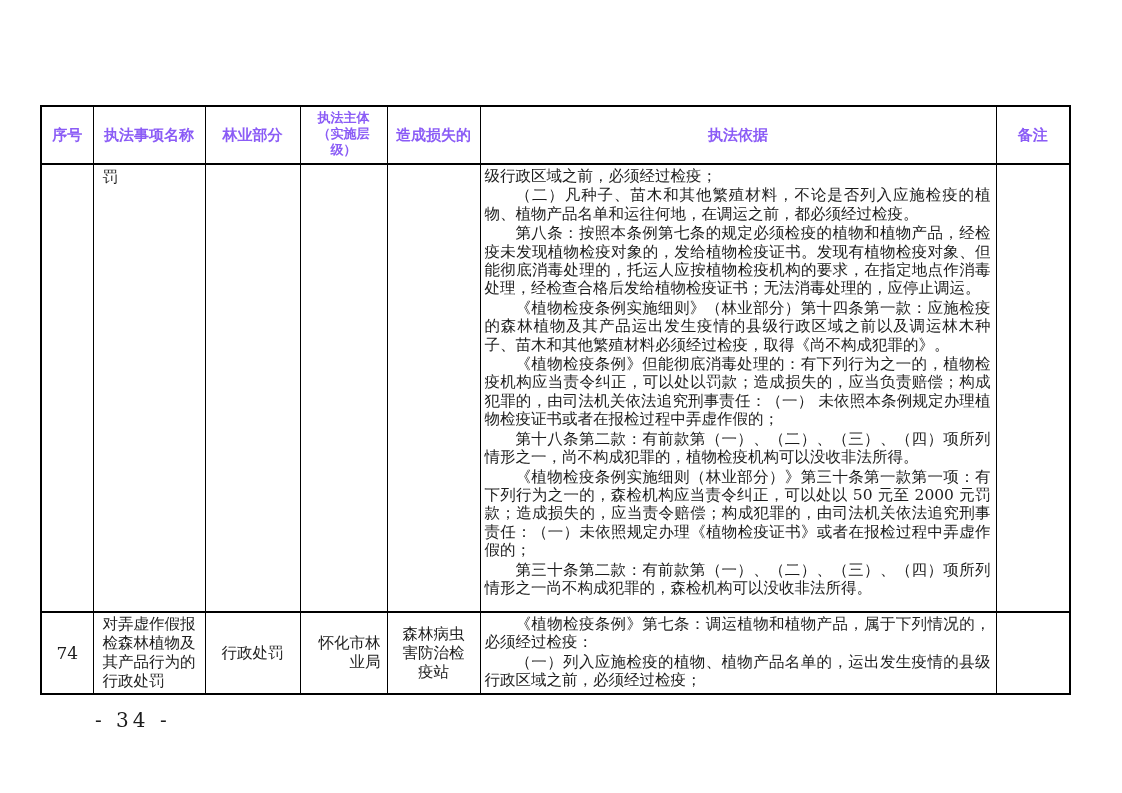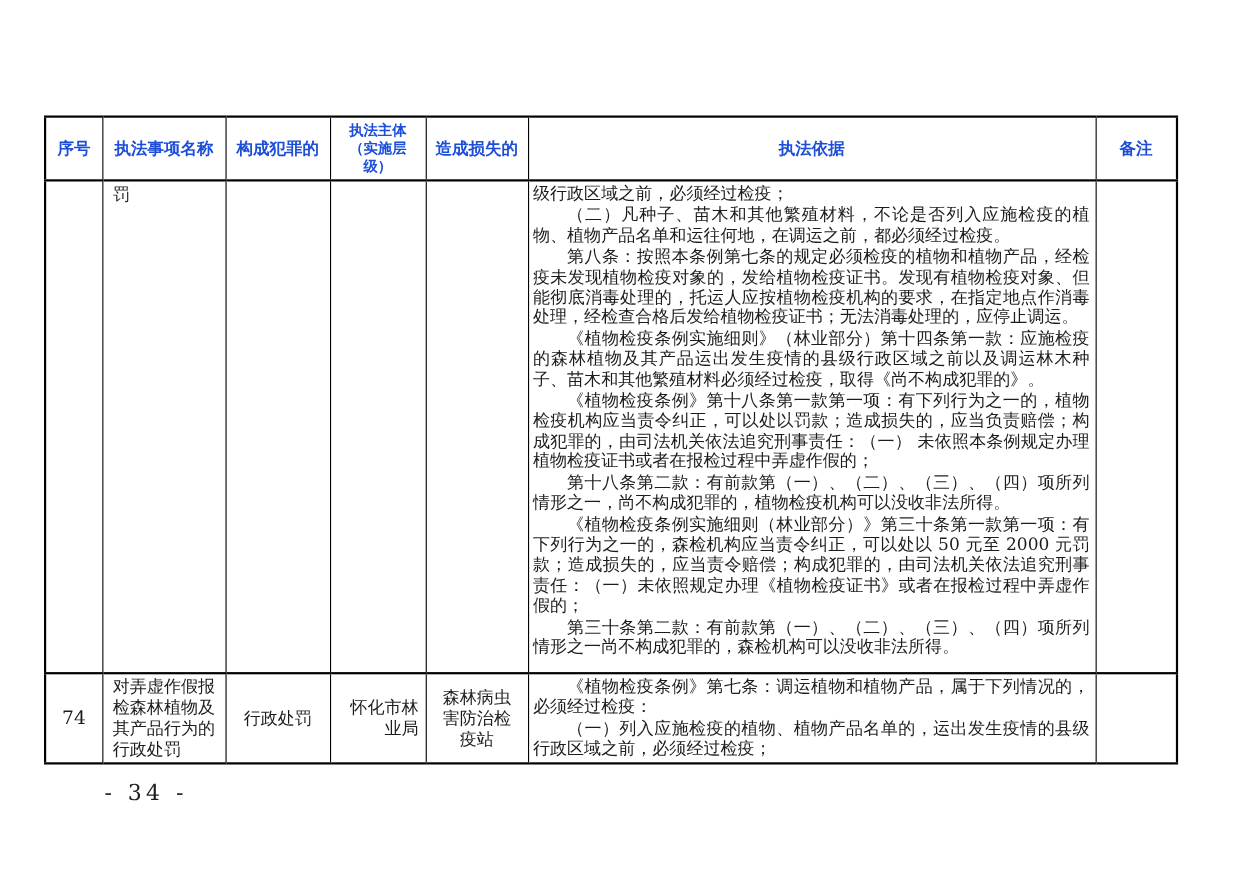--- a/index.html
+++ b/index.html
@@ -32,27 +32,27 @@
     border-top-width: 2px;
     border-bottom-width: 2px;
     overflow: hidden;
     box-sizing: border-box;
   }
   .law-table thead tr { height: 58px; }
   .law-table tr.row-continuation { height: 448px; }
   .law-table tr.row-74 { height: 75px; }
 
   .law-table th {
-    font-family: Liberation Sans, sans-serif;
+    font-family: Liberation Mono, monospace;
     font-weight: bold;
     font-size: 15px;
     text-align: center;
     vertical-align: middle;
     padding: 2px;
-    color: #1d4ed8;
+    color: #8b5cf6;
   }
   .law-table th.subject-header {
     font-size: 13px;
     line-height: 16px;
     padding: 0 12px;
   }
 
   .law-table td {
     font-size: 15.5px;
     vertical-align: middle;
@@ -123,40 +123,40 @@
       <col style="width:95px">
       <col style="width:87px">
       <col style="width:93px">
       <col style="width:516px">
       <col style="width:74px">
     </colgroup>
     <thead>
       <tr>
         <th>序号</th>
         <th>执法事项名称</th>
-        <th>构成犯罪的</th>
+        <th>林业部分</th>
         <th class="subject-header">执法主体（实施层级）</th>
         <th>造成损失的</th>
         <th>执法依据</th>
         <th>备注</th>
       </tr>
     </thead>
     <tbody>
       <tr class="row-continuation">
         <td class="cell-serial"></td>
         <td class="cell-name">罚</td>
         <td class="cell-category"></td>
         <td class="cell-subject"></td>
         <td class="cell-agency"></td>
         <td class="cell-basis">
             <p>级行政区域之前，必须经过检疫；</p>
             <p>（二）凡种子、苗木和其他繁殖材料，不论是否列入应施检疫的植物、植物产品名单和运往何地，在调运之前，都必须经过检疫。</p>
             <p>第八条：按照本条例第七条的规定必须检疫的植物和植物产品，经检疫未发现植物检疫对象的，发给植物检疫证书。发现有植物检疫对象、但能彻底消毒处理的，托运人应按植物检疫机构的要求，在指定地点作消毒处理，经检查合格后发给植物检疫证书；无法消毒处理的，应停止调运。</p>
             <p>《植物检疫条例实施细则》（林业部分）第十四条第一款：应施检疫的森林植物及其产品运出发生疫情的县级行政区域之前以及调运林木种子、苗木和其他繁殖材料必须经过检疫，取得《尚不构成犯罪的》。</p>
-            <p>《植物检疫条例》第十八条第一款第一项：有下列行为之一的，植物检疫机构应当责令纠正，可以处以罚款；造成损失的，应当负责赔偿；构成犯罪的，由司法机关依法追究刑事责任：（一） 未依照本条例规定办理植物检疫证书或者在报检过程中弄虚作假的；</p>
+            <p>《植物检疫条例》但能彻底消毒处理的：有下列行为之一的，植物检疫机构应当责令纠正，可以处以罚款；造成损失的，应当负责赔偿；构成犯罪的，由司法机关依法追究刑事责任：（一） 未依照本条例规定办理植物检疫证书或者在报检过程中弄虚作假的；</p>
             <p>第十八条第二款：有前款第（一）、（二）、（三）、（四）项所列情形之一，尚不构成犯罪的，植物检疫机构可以没收非法所得。</p>
             <p>《植物检疫条例实施细则（林业部分）》第三十条第一款第一项：有下列行为之一的，森检机构应当责令纠正，可以处以 50 元至 2000 元罚款；造成损失的，应当责令赔偿；构成犯罪的，由司法机关依法追究刑事责任：（一）未依照规定办理《植物检疫证书》或者在报检过程中弄虚作假的；</p>
             <p>第三十条第二款：有前款第（一）、（二）、（三）、（四）项所列情形之一尚不构成犯罪的，森检机构可以没收非法所得。</p>
           </td>
         <td class="cell-remark"></td>
       </tr>
       <tr class="row-74">
         <td class="cell-serial">74</td>
         <td class="cell-name">对弄虚作假报检森林植物及其产品行为的行政处罚</td>
         <td class="cell-category">行政处罚</td>

